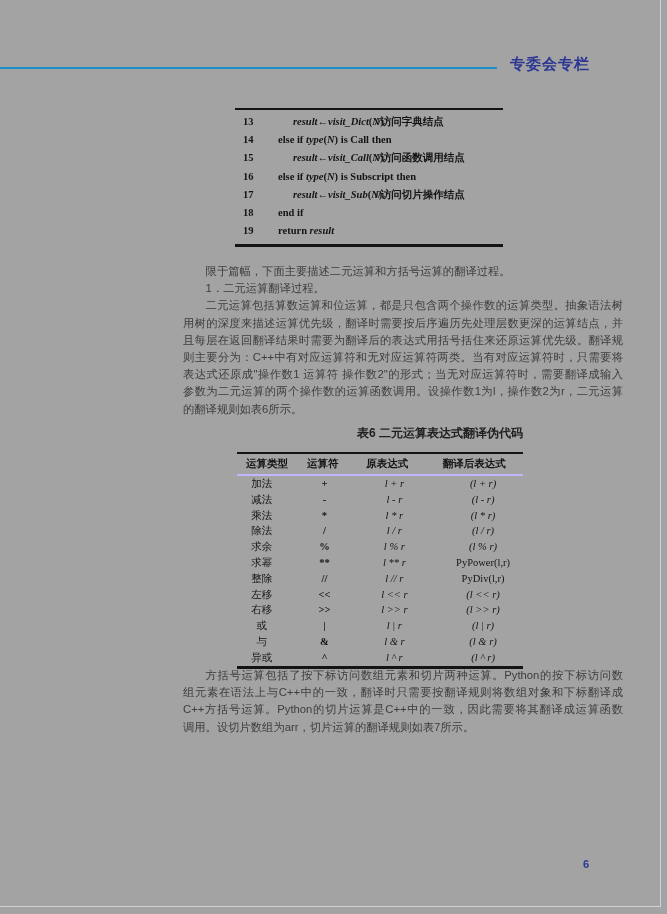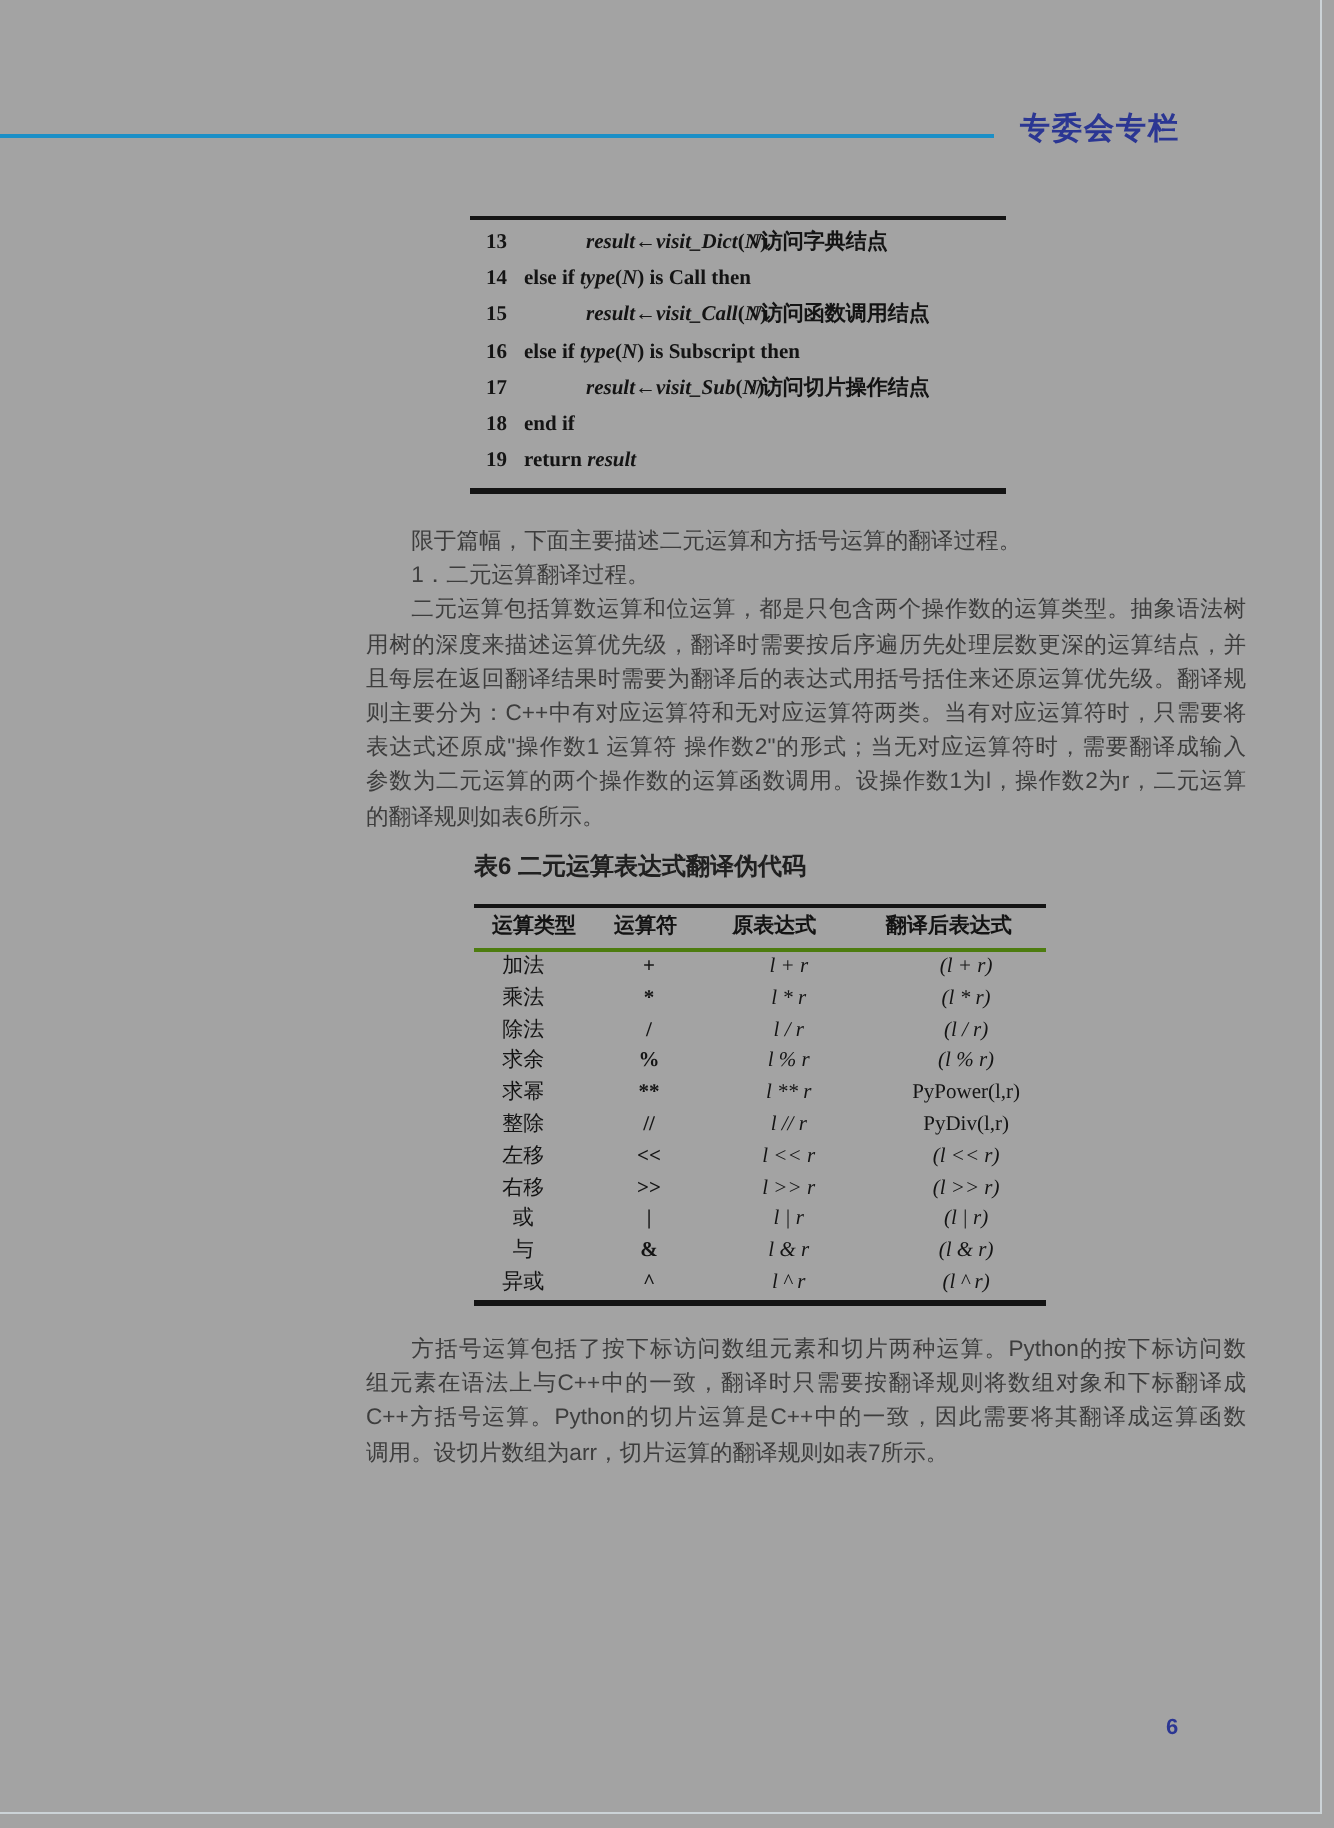--- a/index.html
+++ b/index.html
@@ -10,37 +10,37 @@
   .htitle{position:absolute;left:510px;top:55px;font-size:15px;font-weight:bold;
           color:#2b3693;letter-spacing:1px;white-space:nowrap;}
   
   .codeblock{position:absolute;left:235px;top:108px;width:268px;
              border-top:2px solid #141414;border-bottom:3px solid #141414;
              padding:3px 0 4px 0;font-family:"Liberation Serif",serif;
              font-size:10.5px;color:#141414;}
   .crow{position:relative;height:18.2px;line-height:18.2px;font-weight:600;}
   .cno{position:absolute;left:8px;font-weight:600;}
   .cstmt{position:absolute;white-space:nowrap;}
-  .cstmt.kw{left:27px;}
+  .cstmt.kw{left:43px;}
   .cstmt.stmt{left:58px;}
   .it{font-style:italic;}
   .ccmt{position:absolute;left:140px;white-space:nowrap;}
   
   .textblock{position:absolute;left:183px;width:440px;font-size:11.3px;
              line-height:17.2px;color:#3d3d3d;}
   .tline{height:17.2px;white-space:nowrap;}
   .tline.j{white-space:normal;text-align:justify;text-align-last:justify;overflow:hidden;}
   .tline.ind{text-indent:22.6px;}
   
-  .t6title{position:absolute;left:237px;top:425px;width:286px;text-align:left;
+  .t6title{position:absolute;left:237px;top:425px;width:286px;text-align:right;
            font-size:12px;font-weight:bold;color:#202020;white-space:nowrap;}
   .t6{position:absolute;left:237px;top:452px;width:286px;
       border-top:2px solid #141414;border-bottom:3px solid #141414;
       font-family:"Liberation Serif",serif;color:#141414;}
-  .t6head{display:flex;height:20px;line-height:20px;border-bottom:2px solid #4d7c0f;
+  .t6head{display:flex;height:20px;line-height:20px;border-bottom:2px solid #c4b5fd;
           font-weight:bold;font-size:10.5px;}
   .t6row{display:flex;height:15.8px;line-height:15.8px;font-size:10.5px;gap:17px;}
   .tc{text-align:center;overflow:hidden;}
   .c1{width:21%;}.c2{width:18%;}.c3{width:27%;}.c4{width:34%;}
   .opb{font-weight:bold;}
   .expr{font-style:italic;}
   
   .pagenum{position:absolute;left:583px;top:858px;font-size:11px;font-weight:bold;color:#2b3693;}
   .edge-r{position:absolute;left:660px;top:0;width:1px;height:907px;background:#ccd3d7;}
   .edge-b{position:absolute;left:0;top:906px;width:661px;height:1px;background:#ccd3d7;}
@@ -111,20 +111,26 @@
         <span class="tc c4">翻译后表达式</span>
       </div>
     <div id="t6-body">
         <div class="t6row">
           <span class="tc c1">加法</span>
           <span class="tc c2 opb">+</span>
           <span class="tc c3 expr">l + r</span>
           <span class="tc c4 expr">(l + r)</span>
         </div>
         <div class="t6row">
+          <span class="tc c1">减法</span>
+          <span class="tc c2 opb">-</span>
+          <span class="tc c3 expr">l - r</span>
+          <span class="tc c4 expr">(l - r)</span>
+        </div>
+        <div class="t6row">
           <span class="tc c1">乘法</span>
           <span class="tc c2 opb">*</span>
           <span class="tc c3 expr">l * r</span>
           <span class="tc c4 expr">(l * r)</span>
         </div>
         <div class="t6row">
           <span class="tc c1">除法</span>
           <span class="tc c2 opb">/</span>
           <span class="tc c3 expr">l / r</span>
           <span class="tc c4 expr">(l / r)</span>

